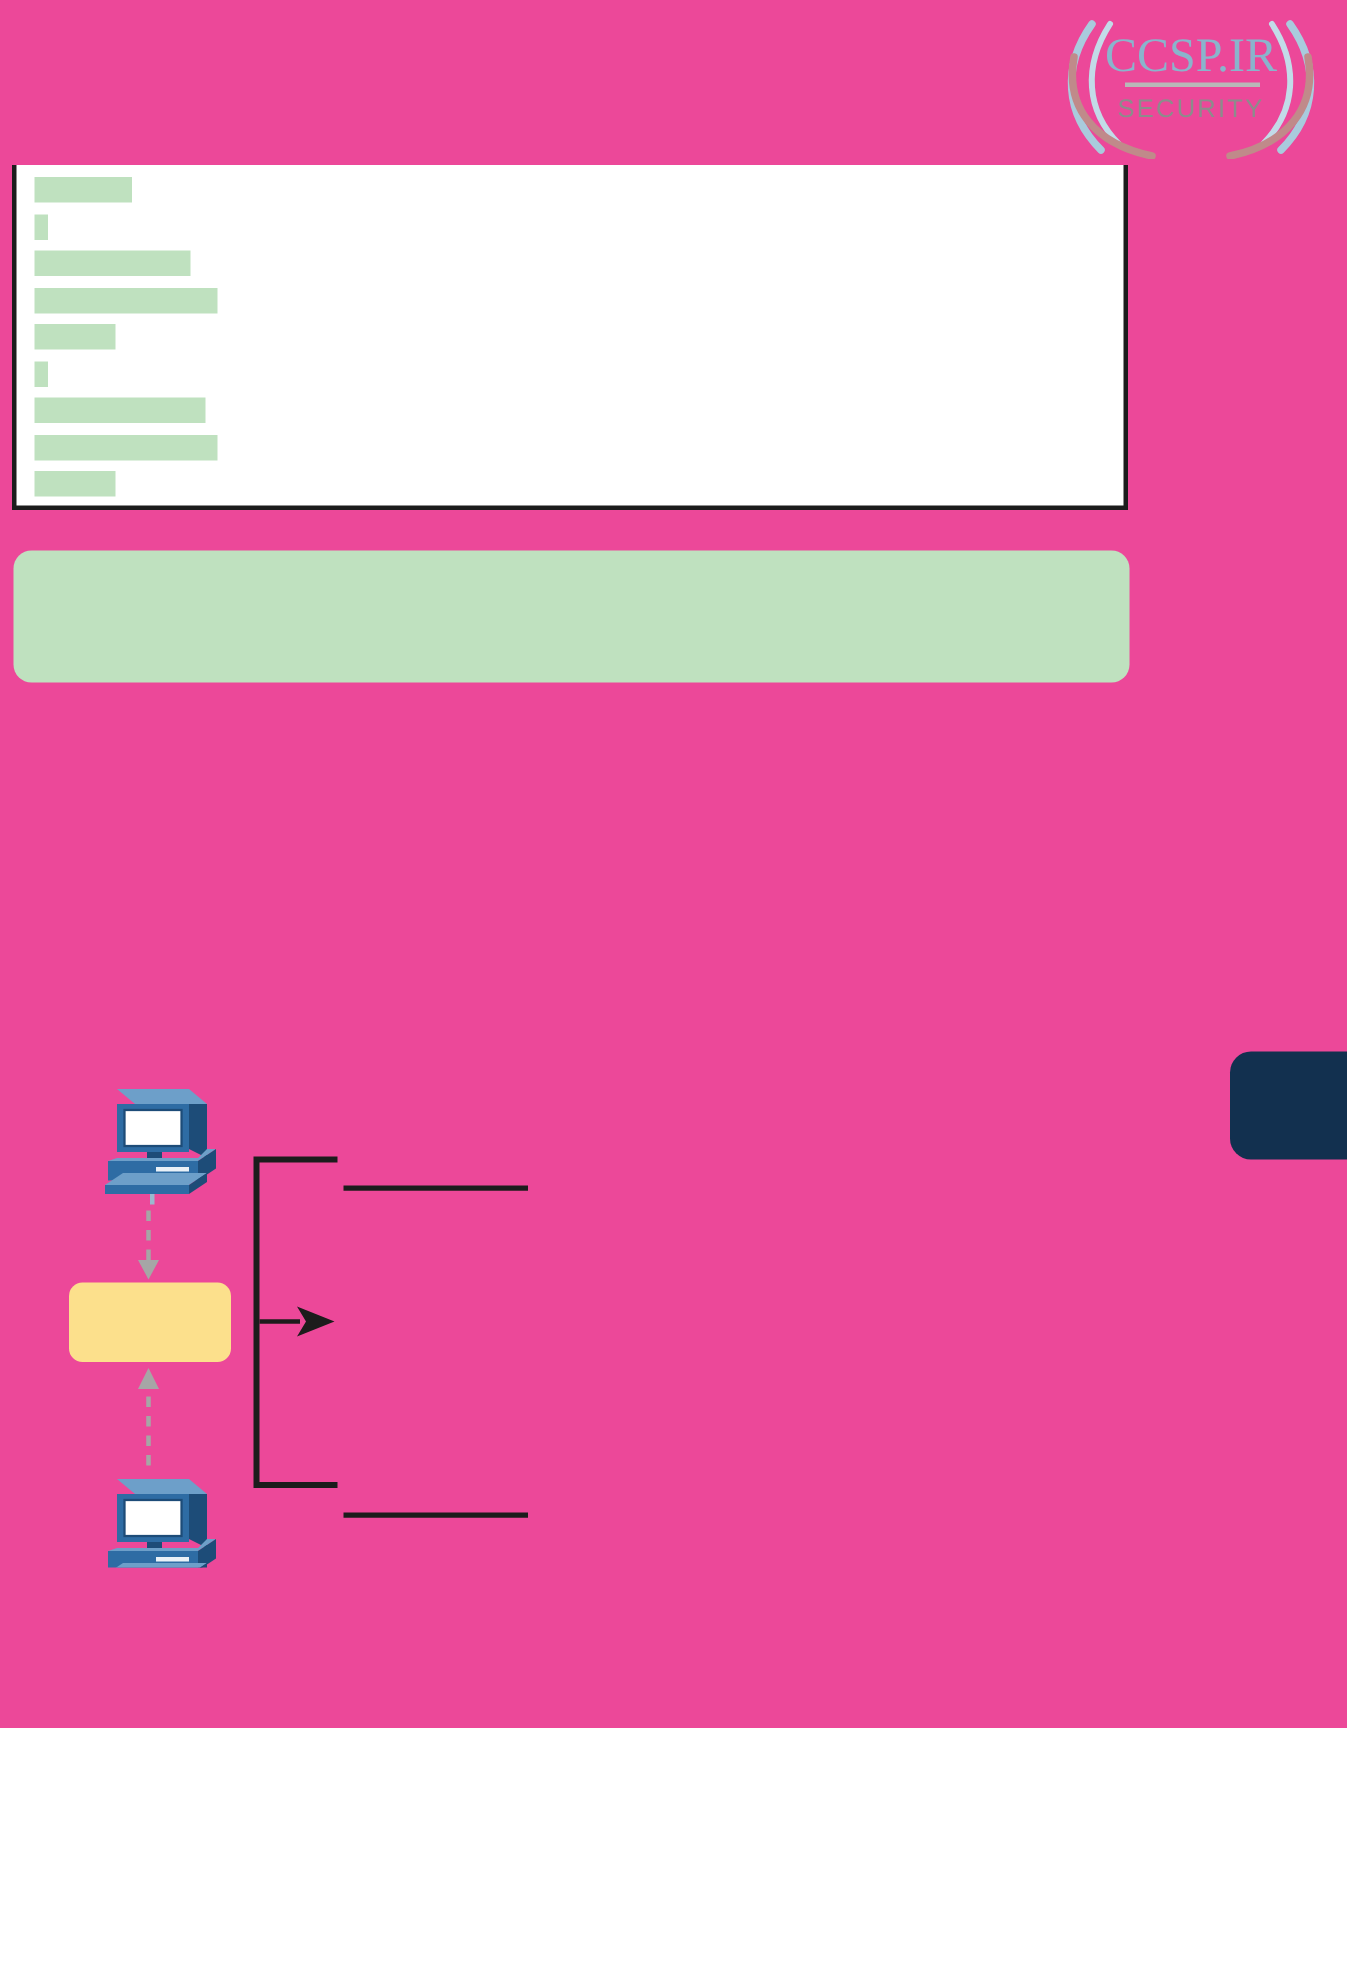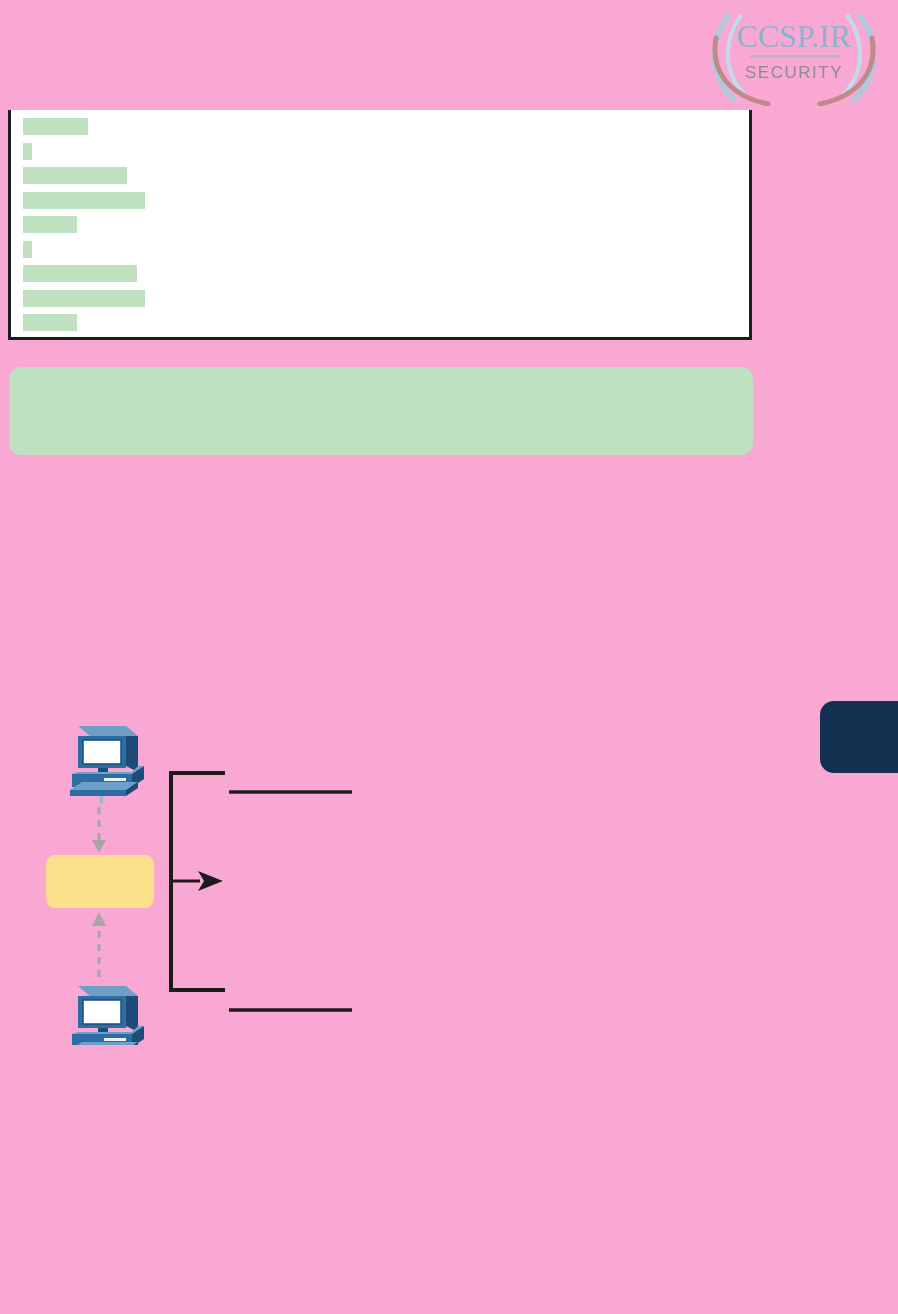--- a/index.html
+++ b/index.html
@@ -7,22 +7,22 @@
     margin: 0;
     padding: 0;
     background: #ffffff;
   }
   body {
     font-family: "Liberation Sans", sans-serif;
   }
   #page {
     position: relative;
     width: 898px;
-    height: 1314px;
-    background: #f9a8d4;
+    height: 1152px;
+    background: #ec4899;
     overflow: hidden;
     text-decoration: underline;
   }
 
   
   #watermark {
     position: absolute;
     left: 694px;
     top: 2px;
     width: 200px;

